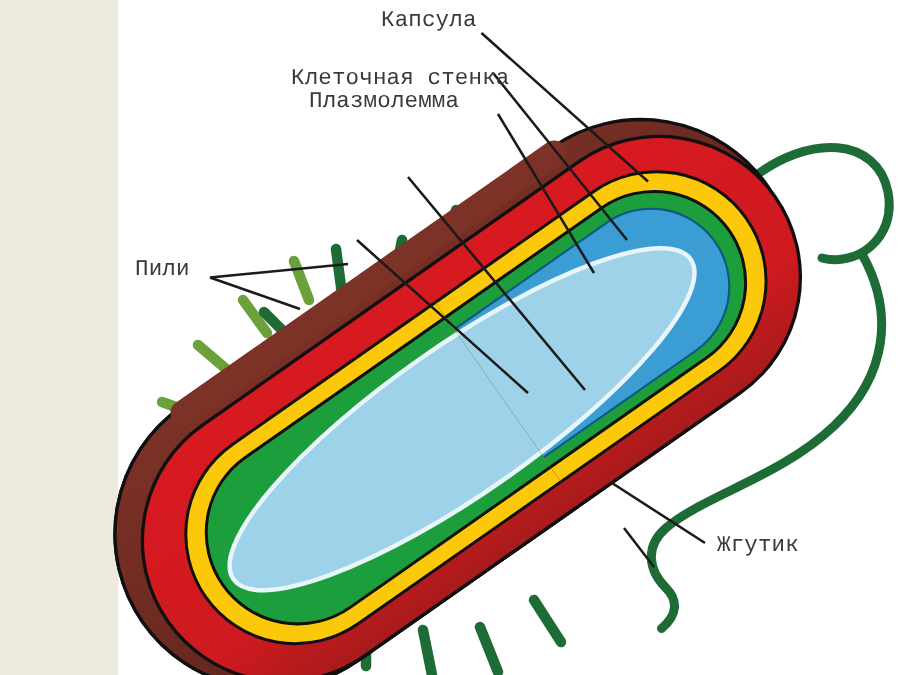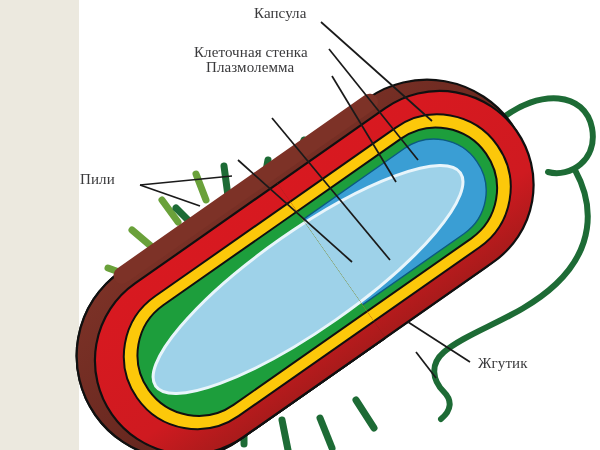--- a/index.html
+++ b/index.html
@@ -30,28 +30,28 @@
   }
   svg.diagram {
     display: block;
     width: 600px;
     height: 450px;
   }
   .lbl {
     position: absolute;
     color: #3a3a3c;
     font-size: 15px;
-    font-family: Liberation Serif, serif;
+    font-family: Liberation Mono, monospace;
     white-space: nowrap;
     letter-spacing: 0.1px;
   }
   #lbl-capsule  { left: 254px; top: 5px;  }
   #lbl-wall     { left: 194px; top: 44px; }
   #lbl-plasma   { left: 206px; top: 59px; }
-  #lbl-pili     { left: 80px;  top: 171px; }
+  #lbl-pili     { left: 90px;  top: 171px; }
   #lbl-flagella { left: 478px; top: 355px; }
 </style>
 </head>
 <body>
 
 <div id="stage">
 
   <div id="left-strip"></div>
 
   <div id="canvas-wrap">

